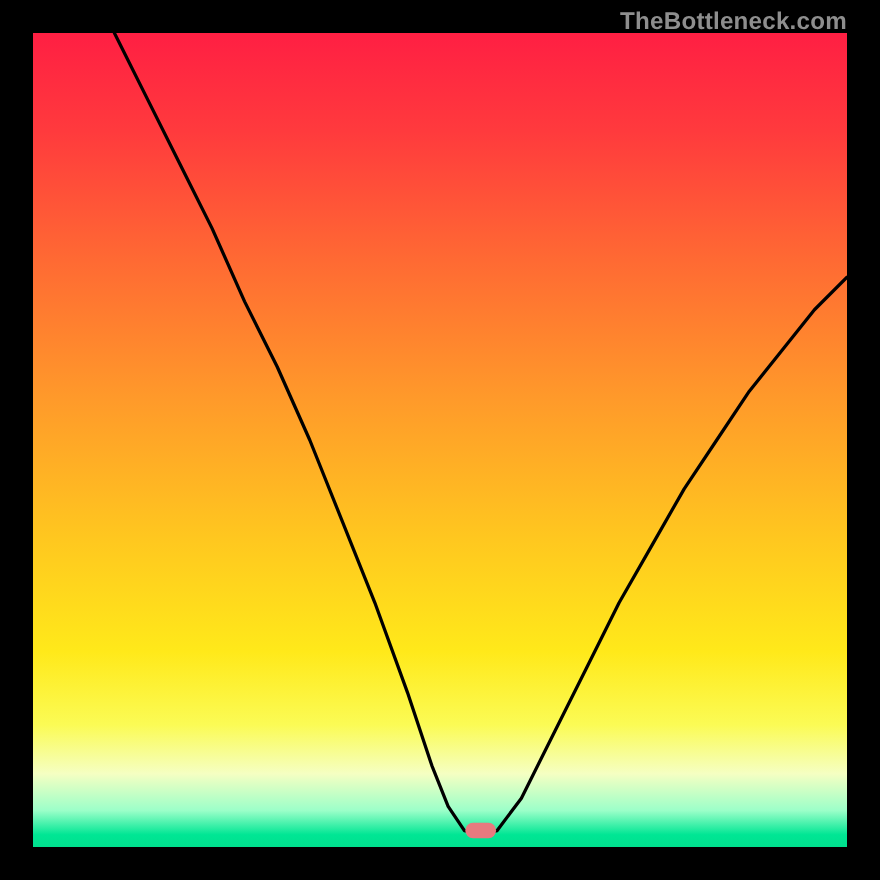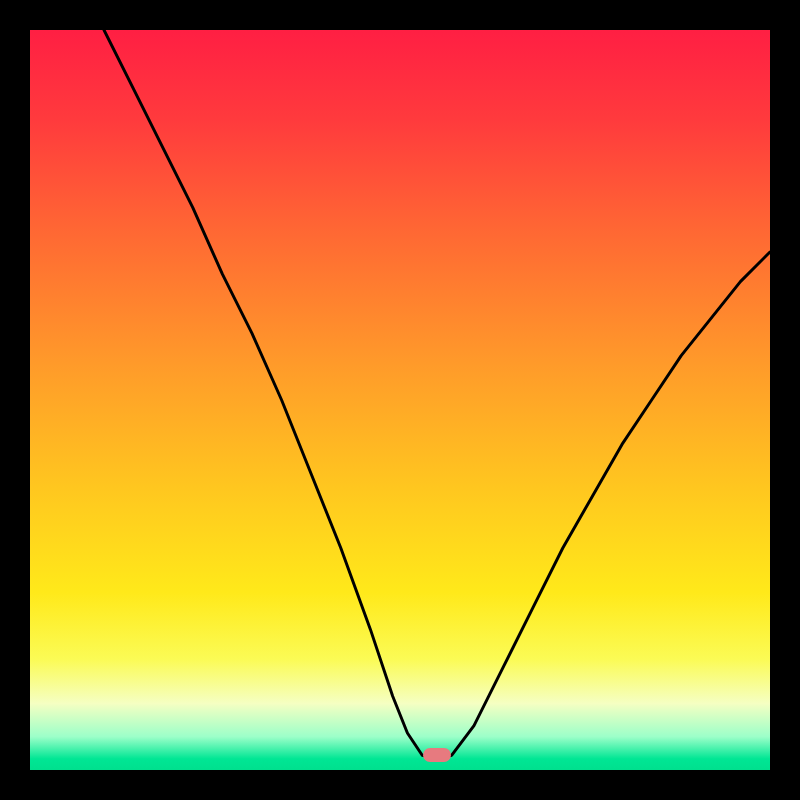--- a/index.html
+++ b/index.html
@@ -45,20 +45,21 @@
     position: absolute;
     width: 28px;
     height: 14px;
     border-radius: 8px;
     transform: translate(-50%, -50%);
   }
 </style>
 </head>
 <body>
 <div class="frame">
+  <div class="watermark">TheBottleneck.com</div>
   <div class="plot">
     <svg class="curve" width="740" height="740" viewBox="0 0 740 740" preserveAspectRatio="none">
       <defs>
         <linearGradient id="bg" x1="0" y1="0" x2="0" y2="1">
         <stop offset="0%" stop-color="#ff1f43"></stop>
             <stop offset="12%" stop-color="#ff3a3d"></stop>
             <stop offset="28.000000000000004%" stop-color="#ff6a33"></stop>
             <stop offset="45%" stop-color="#ff9a2a"></stop>
             <stop offset="62%" stop-color="#ffc71f"></stop>
             <stop offset="76%" stop-color="#ffe91a"></stop>

